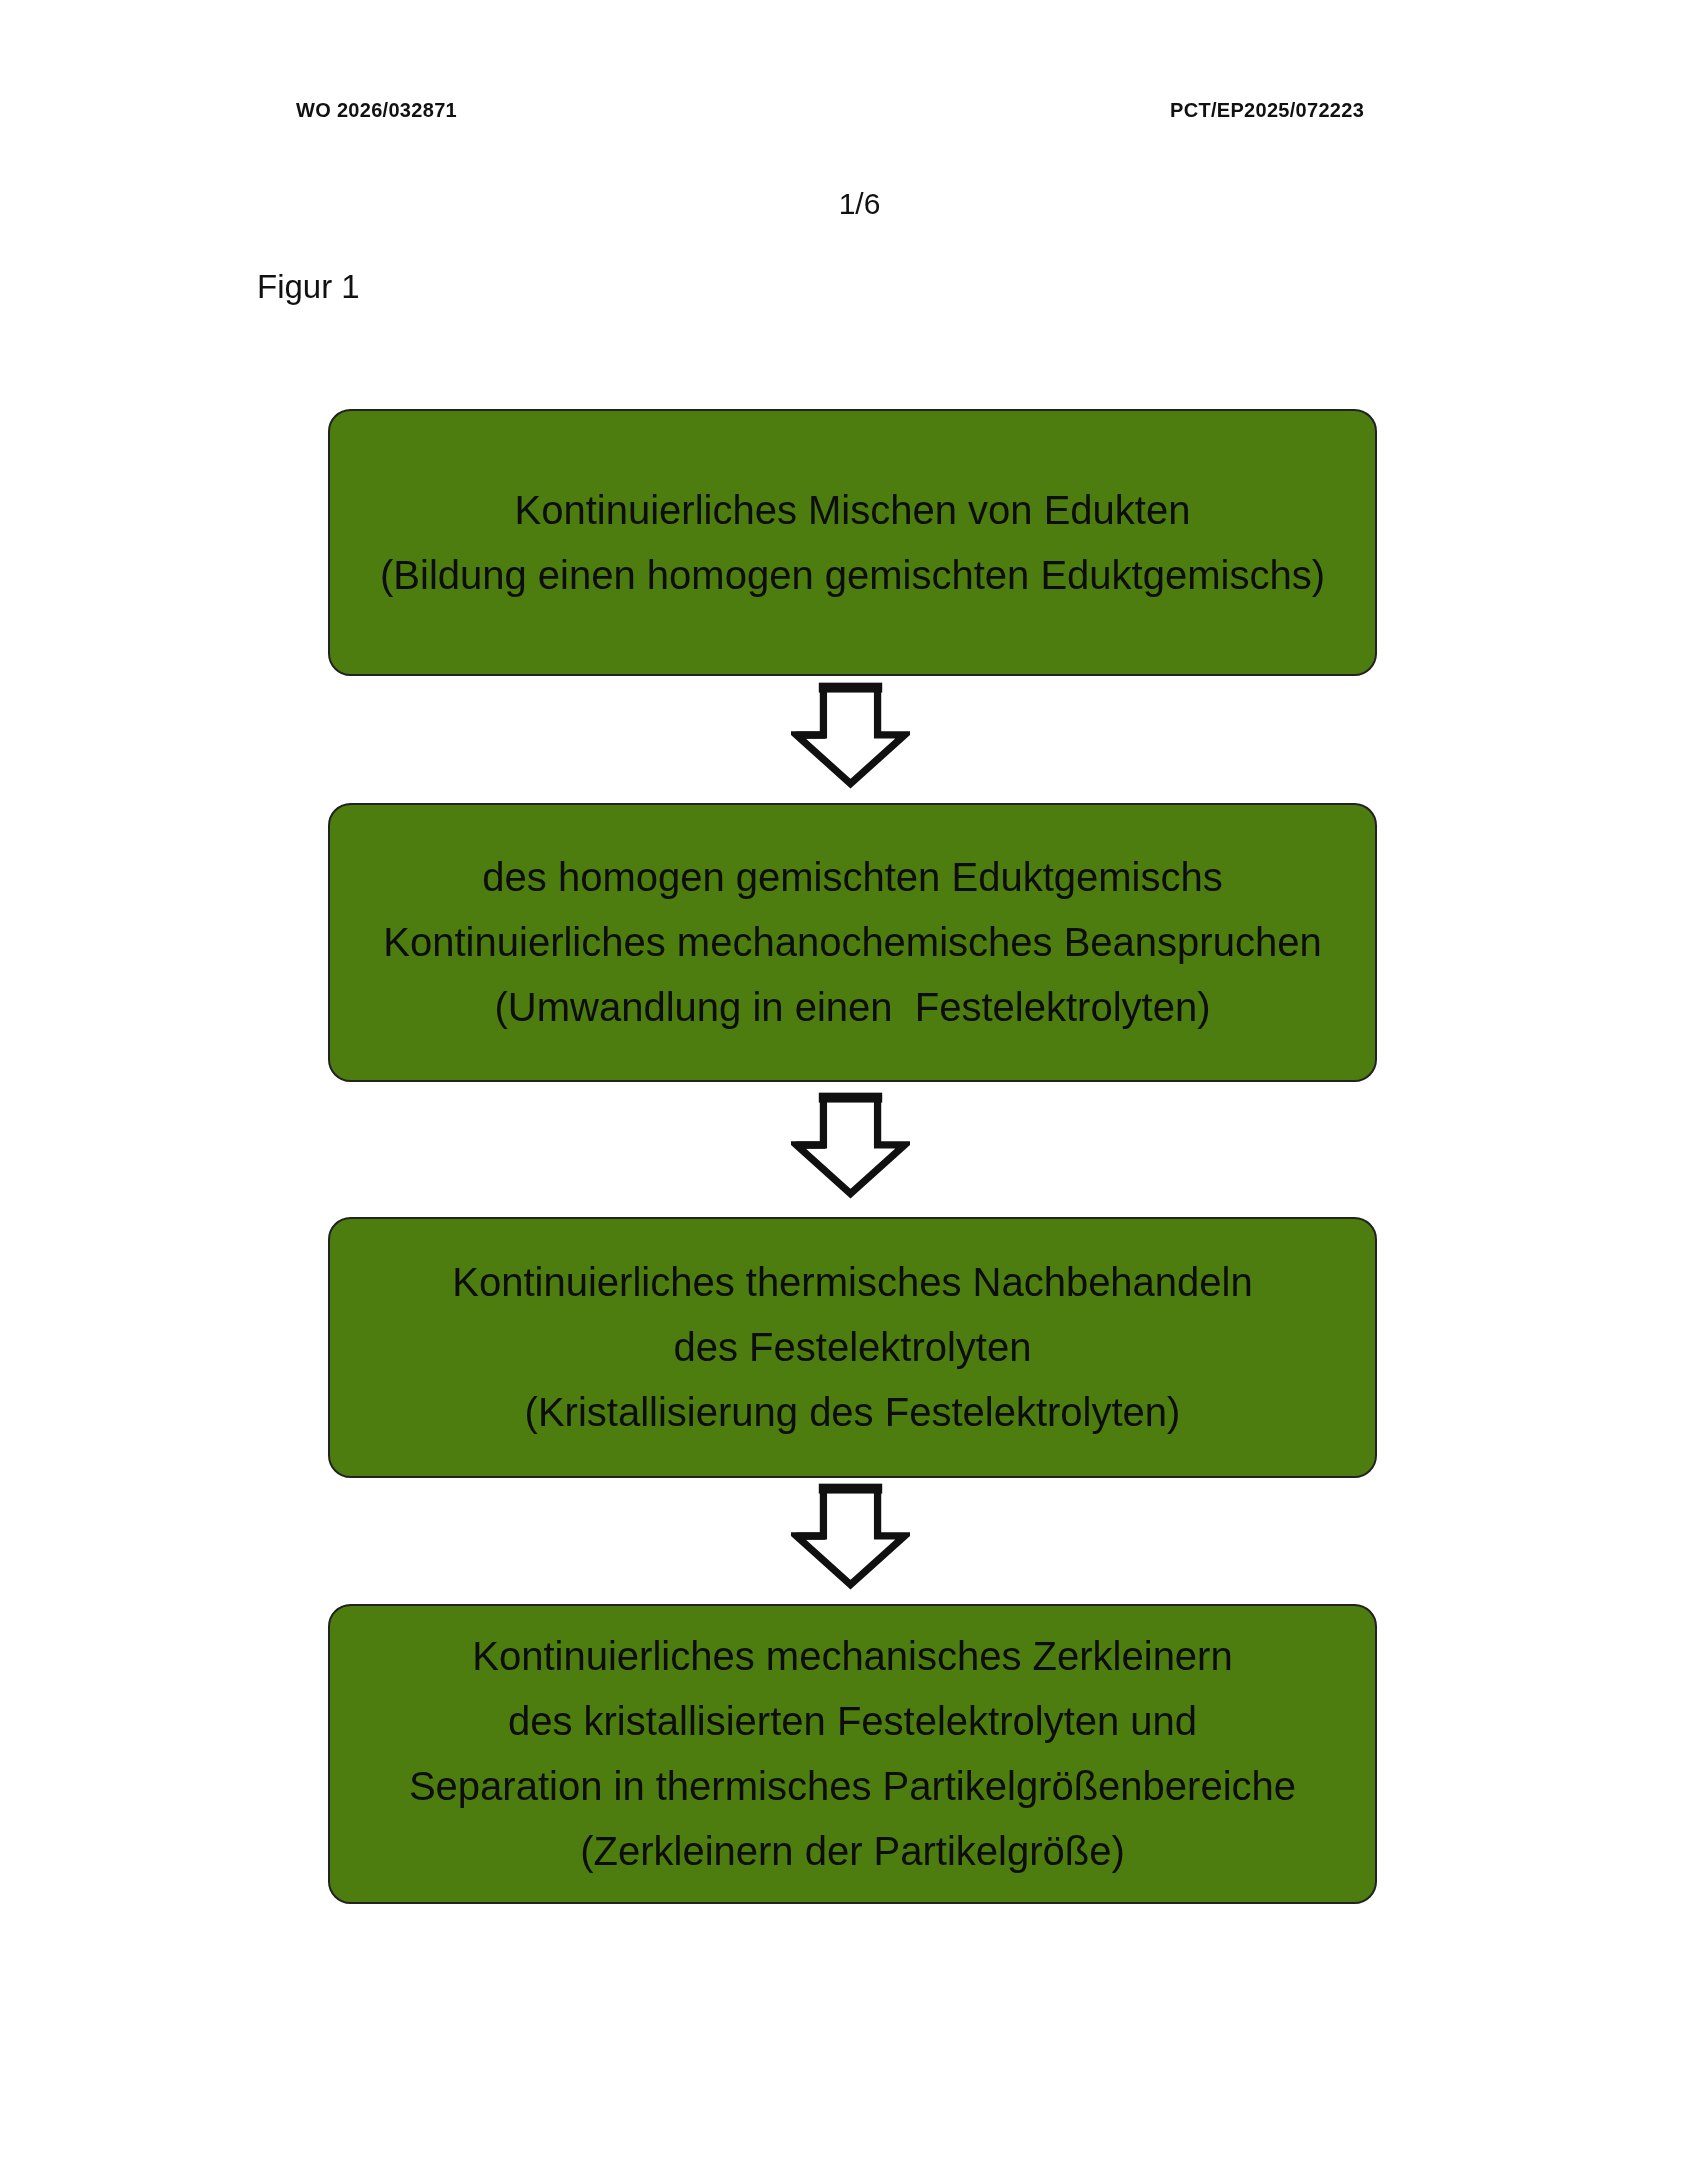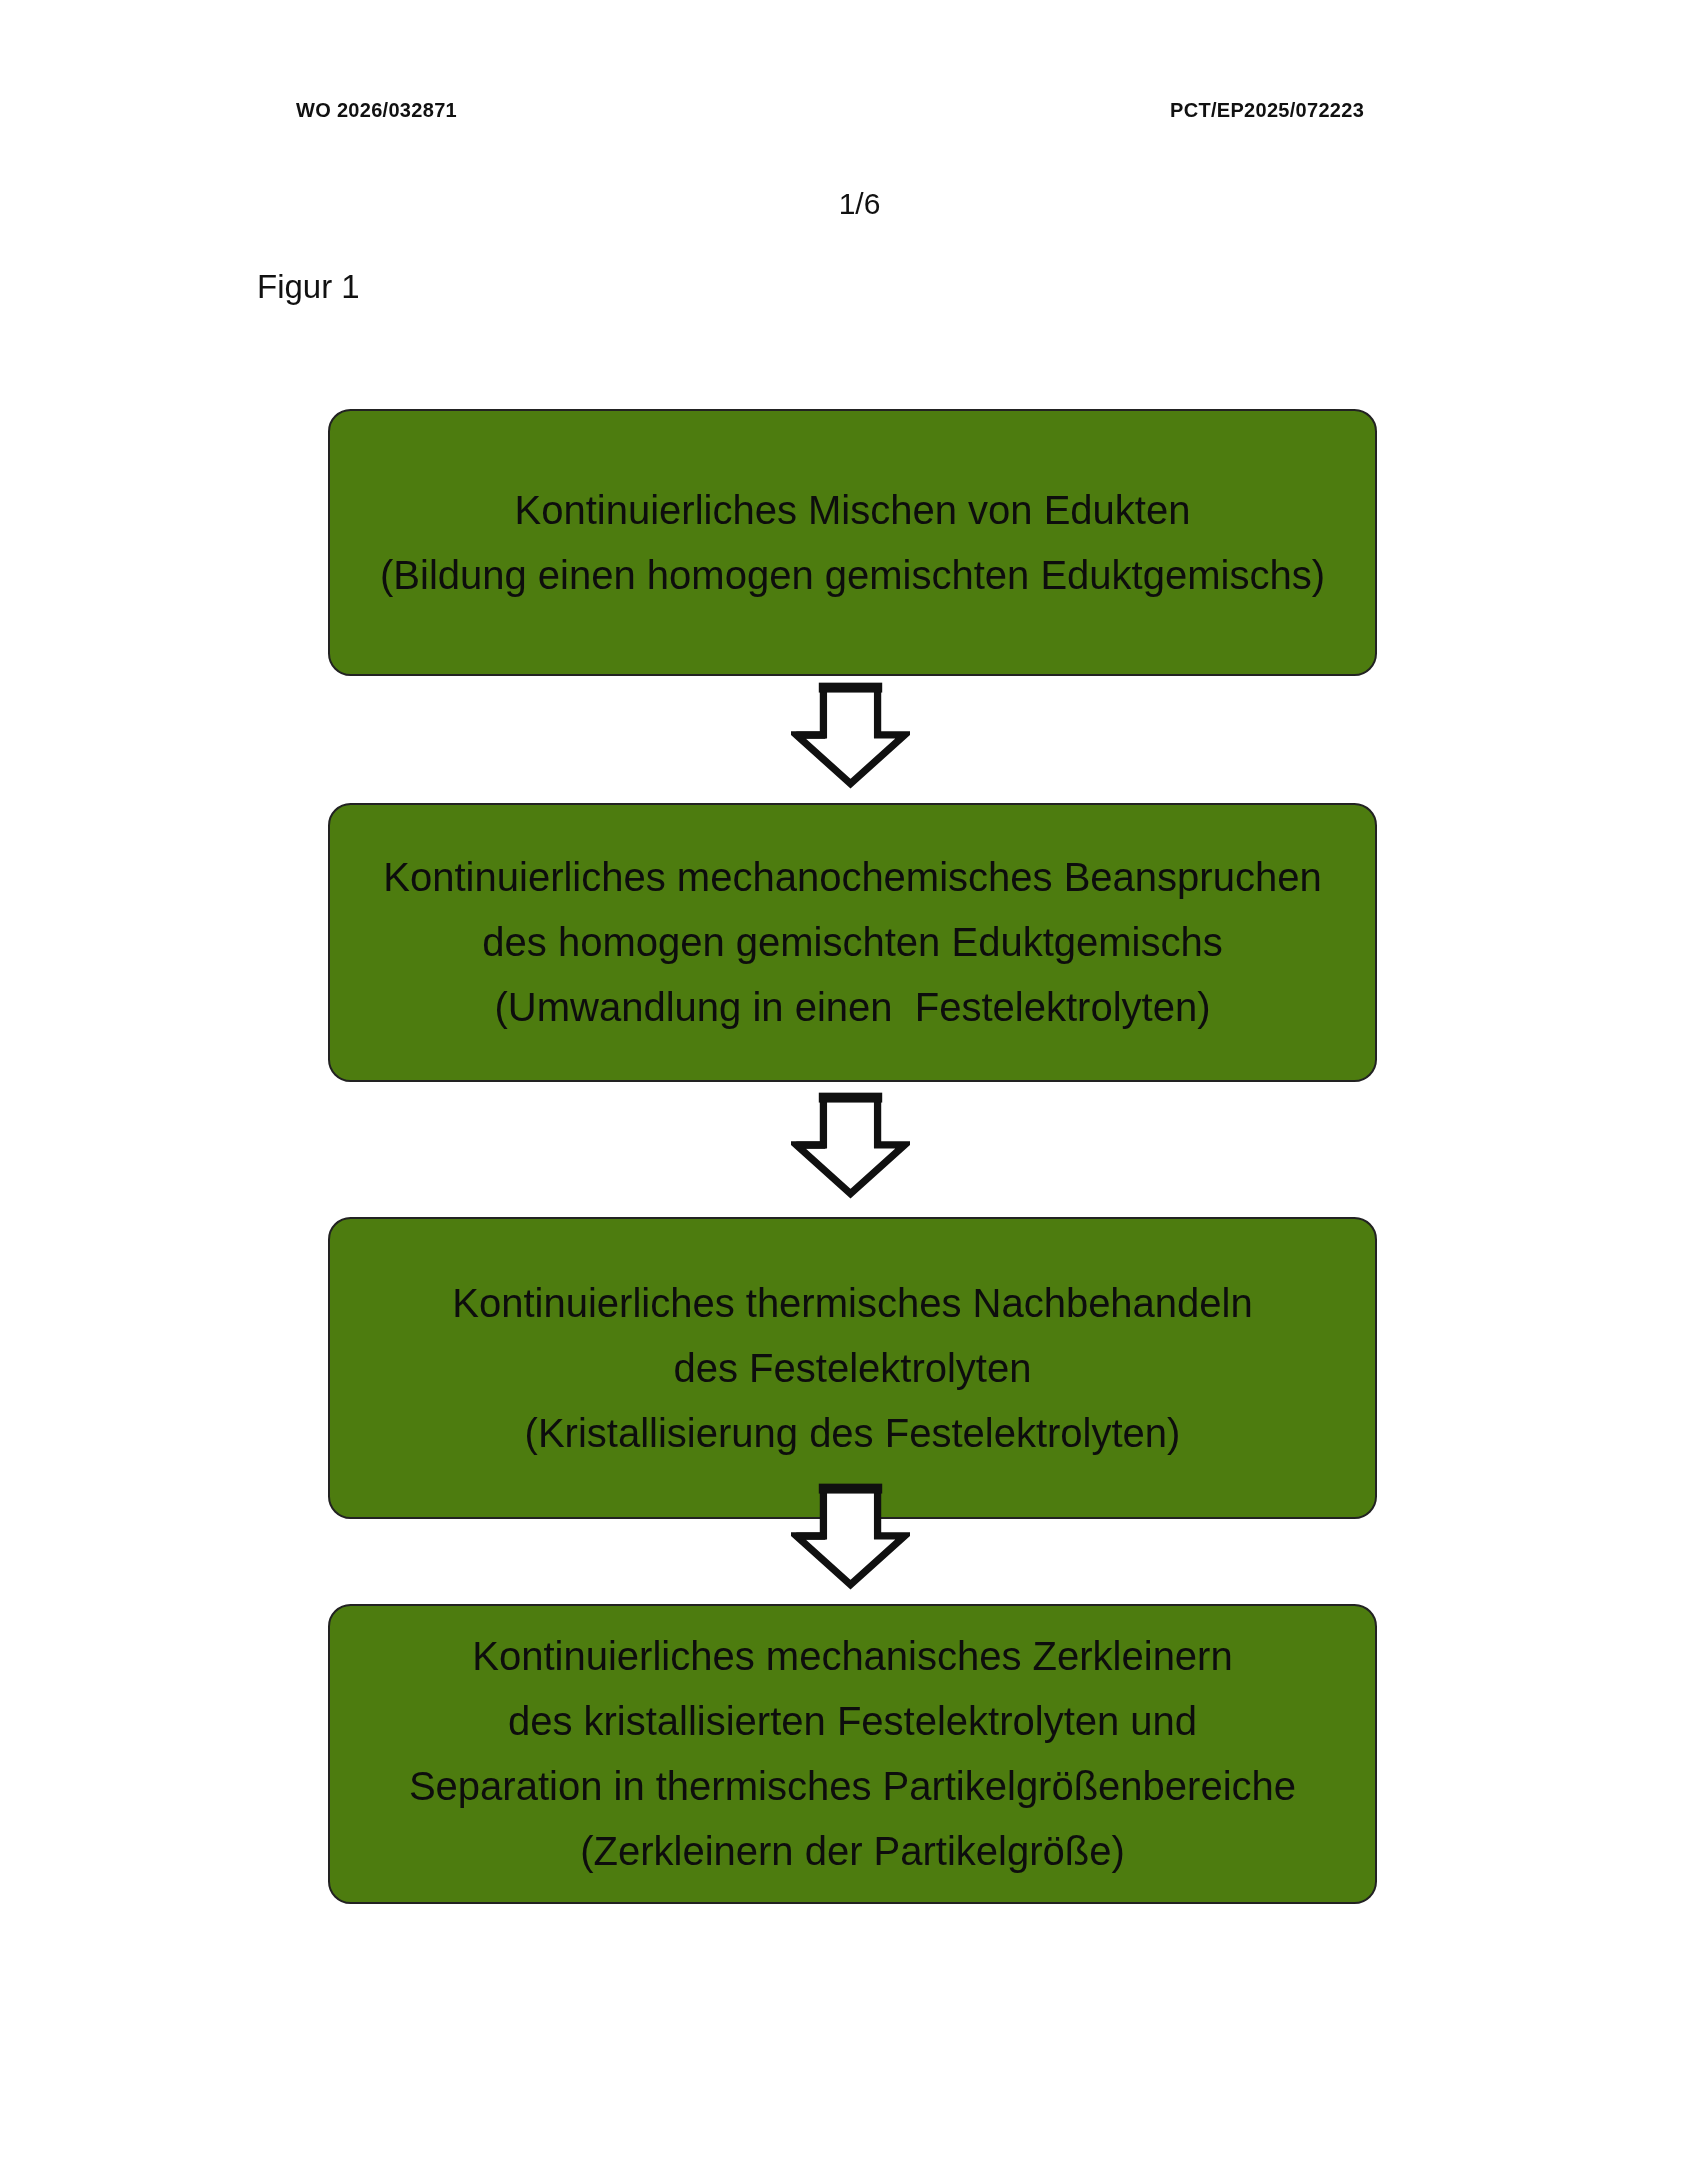--- a/index.html
+++ b/index.html
@@ -59,21 +59,21 @@
   }
   .box-line {
     font-size: 40px;
     line-height: 65px;
     font-weight: 400;
     color: #0d0d0d;
     white-space: pre-wrap;
   }
   .flow-box-1 { top: 409px;  height: 267px; }
   .flow-box-2 { top: 803px; height: 279px; }
-  .flow-box-3 { top: 1217px; height: 302px; }
+  .flow-box-3 { top: 1217px; height: 261px; }
   .flow-box-4 { top: 1604px; height: 300px; }
   .flow-arrow {
     position: absolute;
     left: 791px;
     width: 119px;
     height: 107px;
   }
   .flow-arrow-1 { top: 682px; }
   .flow-arrow-2 { top: 1092px; }
   .flow-arrow-3 { top: 1483px; }
@@ -101,22 +101,22 @@
   <div class="flow-box flow-box-1">
     <div class="box-line">Kontinuierliches Mischen von Edukten</div>
     <div class="box-line">(Bildung einen homogen gemischten Eduktgemischs)</div>
   </div>
 
   <svg class="flow-arrow flow-arrow-1" viewBox="0 0 180 162">
     <use href="#down-arrow-shape"></use>
   </svg>
 
   <div class="flow-box flow-box-2">
+    <div class="box-line">des homogen gemischten Eduktgemischs</div>
     <div class="box-line">Kontinuierliches mechanochemisches Beanspruchen</div>
-    <div class="box-line">des homogen gemischten Eduktgemischs</div>
     <div class="box-line">(Umwandlung in einen  Festelektrolyten)</div>
   </div>
 
   <svg class="flow-arrow flow-arrow-2" viewBox="0 0 180 162">
     <use href="#down-arrow-shape"></use>
   </svg>
 
   <div class="flow-box flow-box-3">
     <div class="box-line">Kontinuierliches thermisches Nachbehandeln</div>
     <div class="box-line">des Festelektrolyten</div>

